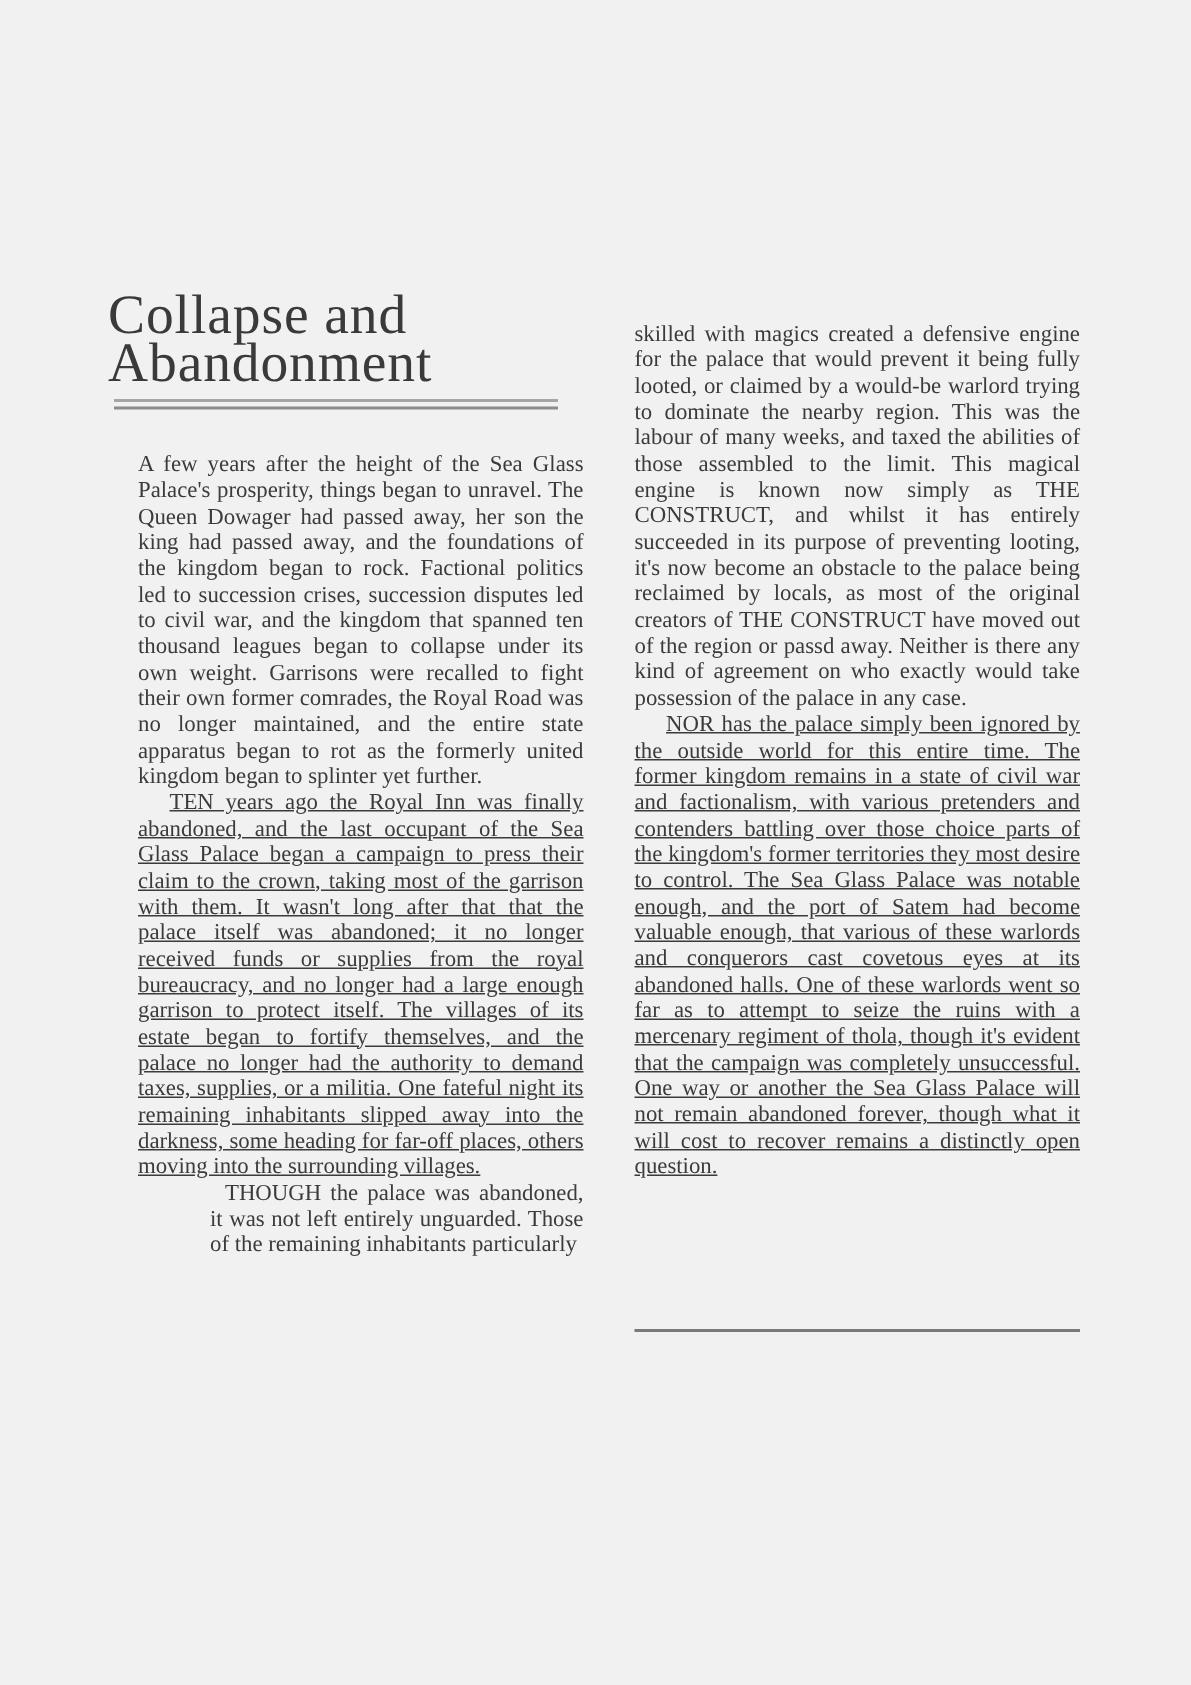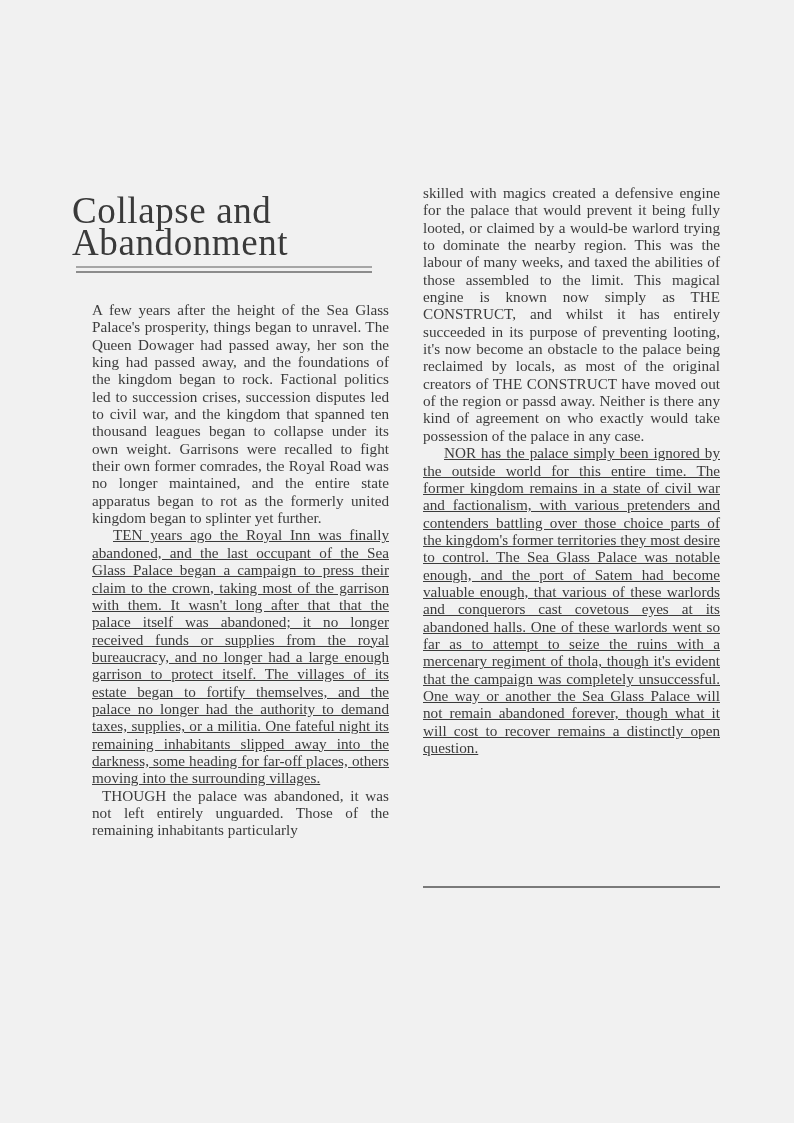--- a/index.html
+++ b/index.html
@@ -13,21 +13,21 @@
     }
     .col {
       position: absolute;
       width: 297px;
       font-size: 15.2px;
       line-height: 17.35px;
       text-align: justify;
       hyphens: none;
     }
     #left-col { left: 92px; top: 301px; }
-    #right-col { left: 423px; top: 184px; }
+    #right-col { left: 423px; top: 214px; }
     .title {
       position: absolute;
       left: 72px; top: 195px;
       width: 310px;
       font-size: 37px;
       line-height: 32px;
       font-weight: normal;
       color: #3a3a3a;
       letter-spacing: 0.6px;
       margin: 0;
@@ -58,21 +58,21 @@
 </h1>
 
 <div class="double-rule">
   <div class="r1"></div>
   <div class="r2"></div>
 </div>
 
 <div id="left-col" class="col">
   <p>A few years after the height of the Sea Glass Palace's prosperity, things began to unravel. The Queen Dowager had passed away, her son the king had passed away, and the foundations of the kingdom began to rock. Factional politics led to succession crises, succession disputes led to civil war, and the kingdom that spanned ten thousand leagues began to collapse under its own weight. Garrisons were recalled to fight their own former comrades, the Royal Road was no longer maintained, and the entire state apparatus began to rot as the formerly united kingdom began to splinter yet further.</p>
   <p class="indent">TEN years ago the Royal Inn was finally abandoned, and the last occupant of the Sea Glass Palace began a campaign to press their claim to the crown, taking most of the garrison with them. It wasn't long after that that the palace itself was abandoned; it no longer received funds or supplies from the royal bureaucracy, and no longer had a large enough garrison to protect itself. The villages of its estate began to fortify themselves, and the palace no longer had the authority to demand taxes, supplies, or a militia. One fateful night its remaining inhabitants slipped away into the darkness, some heading for far-off places, others moving into the surrounding villages.</p>
-  <p class="indent-small" style="text-align-last:left;">THOUGH the palace was abandoned, it was not left entirely unguarded. Those of the remaining inhabitants particularly</p>
+  <p class="indent-small" style="text-align-last:left;margin-left:48px;">THOUGH the palace was abandoned, it was not left entirely unguarded. Those of the remaining inhabitants particularly</p>
 </div>
 
 <div id="right-col" class="col">
   <p>skilled with magics created a defensive engine for the palace that would prevent it being fully looted, or claimed by a would-be warlord trying to dominate the nearby region. This was the labour of many weeks, and taxed the abilities of those assembled to the limit. This magical engine is known now simply as THE CONSTRUCT, and whilst it has entirely succeeded in its purpose of preventing looting, it's now become an obstacle to the palace being reclaimed by locals, as most of the original creators of THE CONSTRUCT have moved out of the region or passd away. Neither is there any kind of agreement on who exactly would take possession of the palace in any case.</p>
   <p class="indent">NOR has the palace simply been ignored by the outside world for this entire time. The former kingdom remains in a state of civil war and factionalism, with various pretenders and contenders battling over those choice parts of the kingdom's former territories they most desire to control. The Sea Glass Palace was notable enough, and the port of Satem had become valuable enough, that various of these warlords and conquerors cast covetous eyes at its abandoned halls. One of these warlords went so far as to attempt to seize the ruins with a mercenary regiment of thola, though it's evident that the campaign was completely unsuccessful. One way or another the Sea Glass Palace will not remain abandoned forever, though what it will cost to recover remains a distinctly open question.</p>
 </div>
 
 <div class="end-rule"></div>
 
 </body></html>

